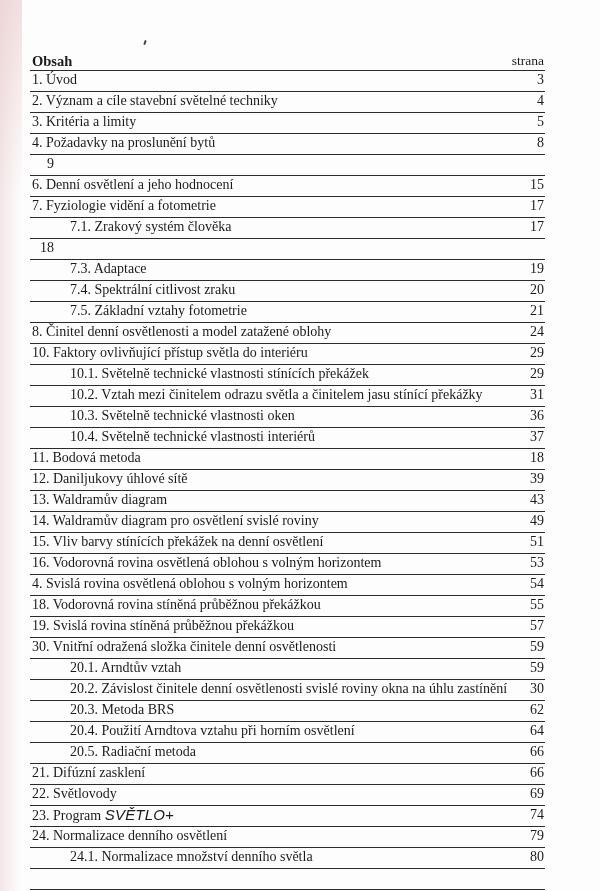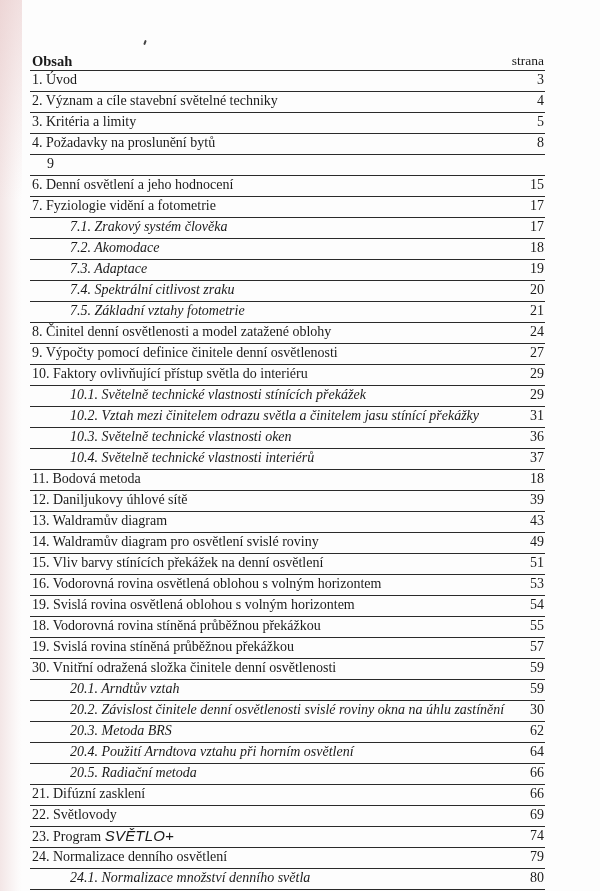--- a/index.html
+++ b/index.html
@@ -33,21 +33,21 @@
     }
     .toc-header .title { font-weight: bold; padding-left: 2px; }
     .toc-header .col { font-size: 13.5px; padding-right: 1px; }
     .row {
       display: flex; justify-content: space-between; align-items: flex-start;
       height: 20px;
       border-bottom: 1.5px solid #2a2a2a;
       font-size: 14px; line-height: 17px;
     }
     .row .label { white-space: nowrap; padding-left: 2px; }
-    .row.sub .label { padding-left: 40px; font-style: italic; }
+    .row.sub .label { padding-left: 40px; }
     .row .page { padding-right: 1px; text-align: right; min-width: 24px; }
     .prog {
       font-family: "Liberation Sans", "DejaVu Sans", sans-serif;
       font-style: italic; font-size: 15px; letter-spacing: 0.2px;
     }
   </style>
 </head>
 <body>
 
 <div class="binding"></div>
@@ -85,44 +85,39 @@
       </div>
       <div class="row">
         <span class="label"><span>7. Fyziologie vidění a fotometrie</span></span>
         <span class="page">17</span>
       </div>
       <div class="row sub">
         <span class="label"><span>7.1. Zrakový systém člověka</span></span>
         <span class="page">17</span>
       </div>
       <div class="row sub">
-        <span class="label"><span>7.2. Akomodace</span></span>
         <span class="page">18</span>
       </div>
       <div class="row sub">
         <span class="label"><span>7.3. Adaptace</span></span>
         <span class="page">19</span>
       </div>
       <div class="row sub">
         <span class="label"><span>7.4. Spektrální citlivost zraku</span></span>
         <span class="page">20</span>
       </div>
       <div class="row sub">
         <span class="label"><span>7.5. Základní vztahy fotometrie</span></span>
         <span class="page">21</span>
       </div>
       <div class="row">
         <span class="label"><span>8. Činitel denní osvětlenosti a model zatažené oblohy</span></span>
         <span class="page">24</span>
       </div>
       <div class="row">
-        <span class="label"><span>9. Výpočty pomocí definice činitele denní osvětlenosti</span></span>
-        <span class="page">27</span>
-      </div>
-      <div class="row">
         <span class="label"><span>10. Faktory ovlivňující přístup světla do interiéru</span></span>
         <span class="page">29</span>
       </div>
       <div class="row sub">
         <span class="label"><span>10.1. Světelně technické vlastnosti stínících překážek</span></span>
         <span class="page">29</span>
       </div>
       <div class="row sub">
         <span class="label"><span>10.2. Vztah mezi činitelem odrazu světla a činitelem jasu stínící překážky</span></span>
         <span class="page">31</span>
@@ -153,21 +148,21 @@
       </div>
       <div class="row">
         <span class="label"><span>15. Vliv barvy stínících překážek na denní osvětlení</span></span>
         <span class="page">51</span>
       </div>
       <div class="row">
         <span class="label"><span>16. Vodorovná rovina osvětlená oblohou s volným horizontem</span></span>
         <span class="page">53</span>
       </div>
       <div class="row">
-        <span class="label"><span>19. Svislá rovina osvětlená oblohou s volným horizontem</span></span>
+        <span class="label"><span>4. Svislá rovina osvětlená oblohou s volným horizontem</span></span>
         <span class="page">54</span>
       </div>
       <div class="row">
         <span class="label"><span>18. Vodorovná rovina stíněná průběžnou překážkou</span></span>
         <span class="page">55</span>
       </div>
       <div class="row">
         <span class="label"><span>19. Svislá rovina stíněná průběžnou překážkou</span></span>
         <span class="page">57</span>
       </div>

